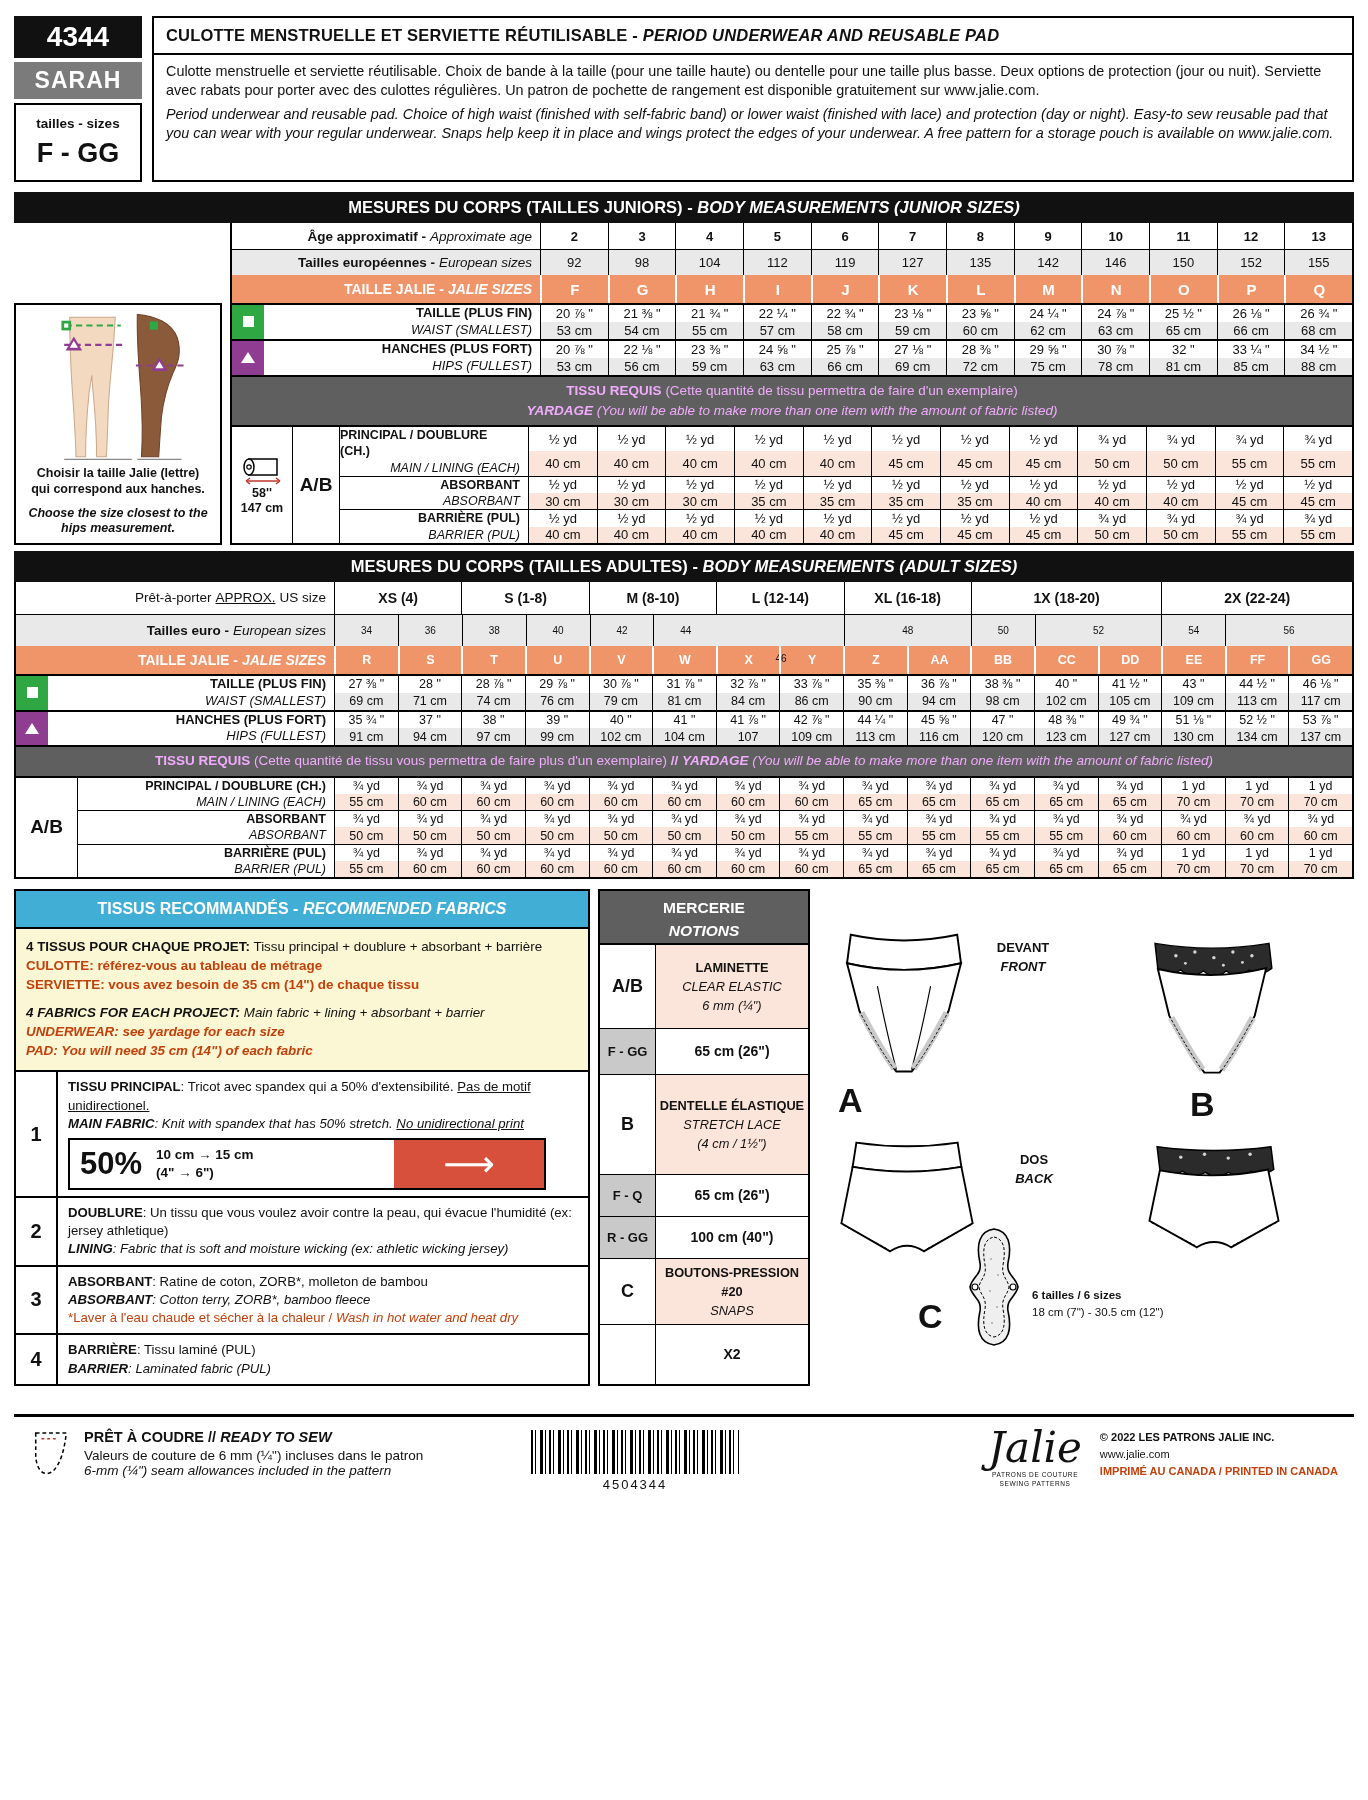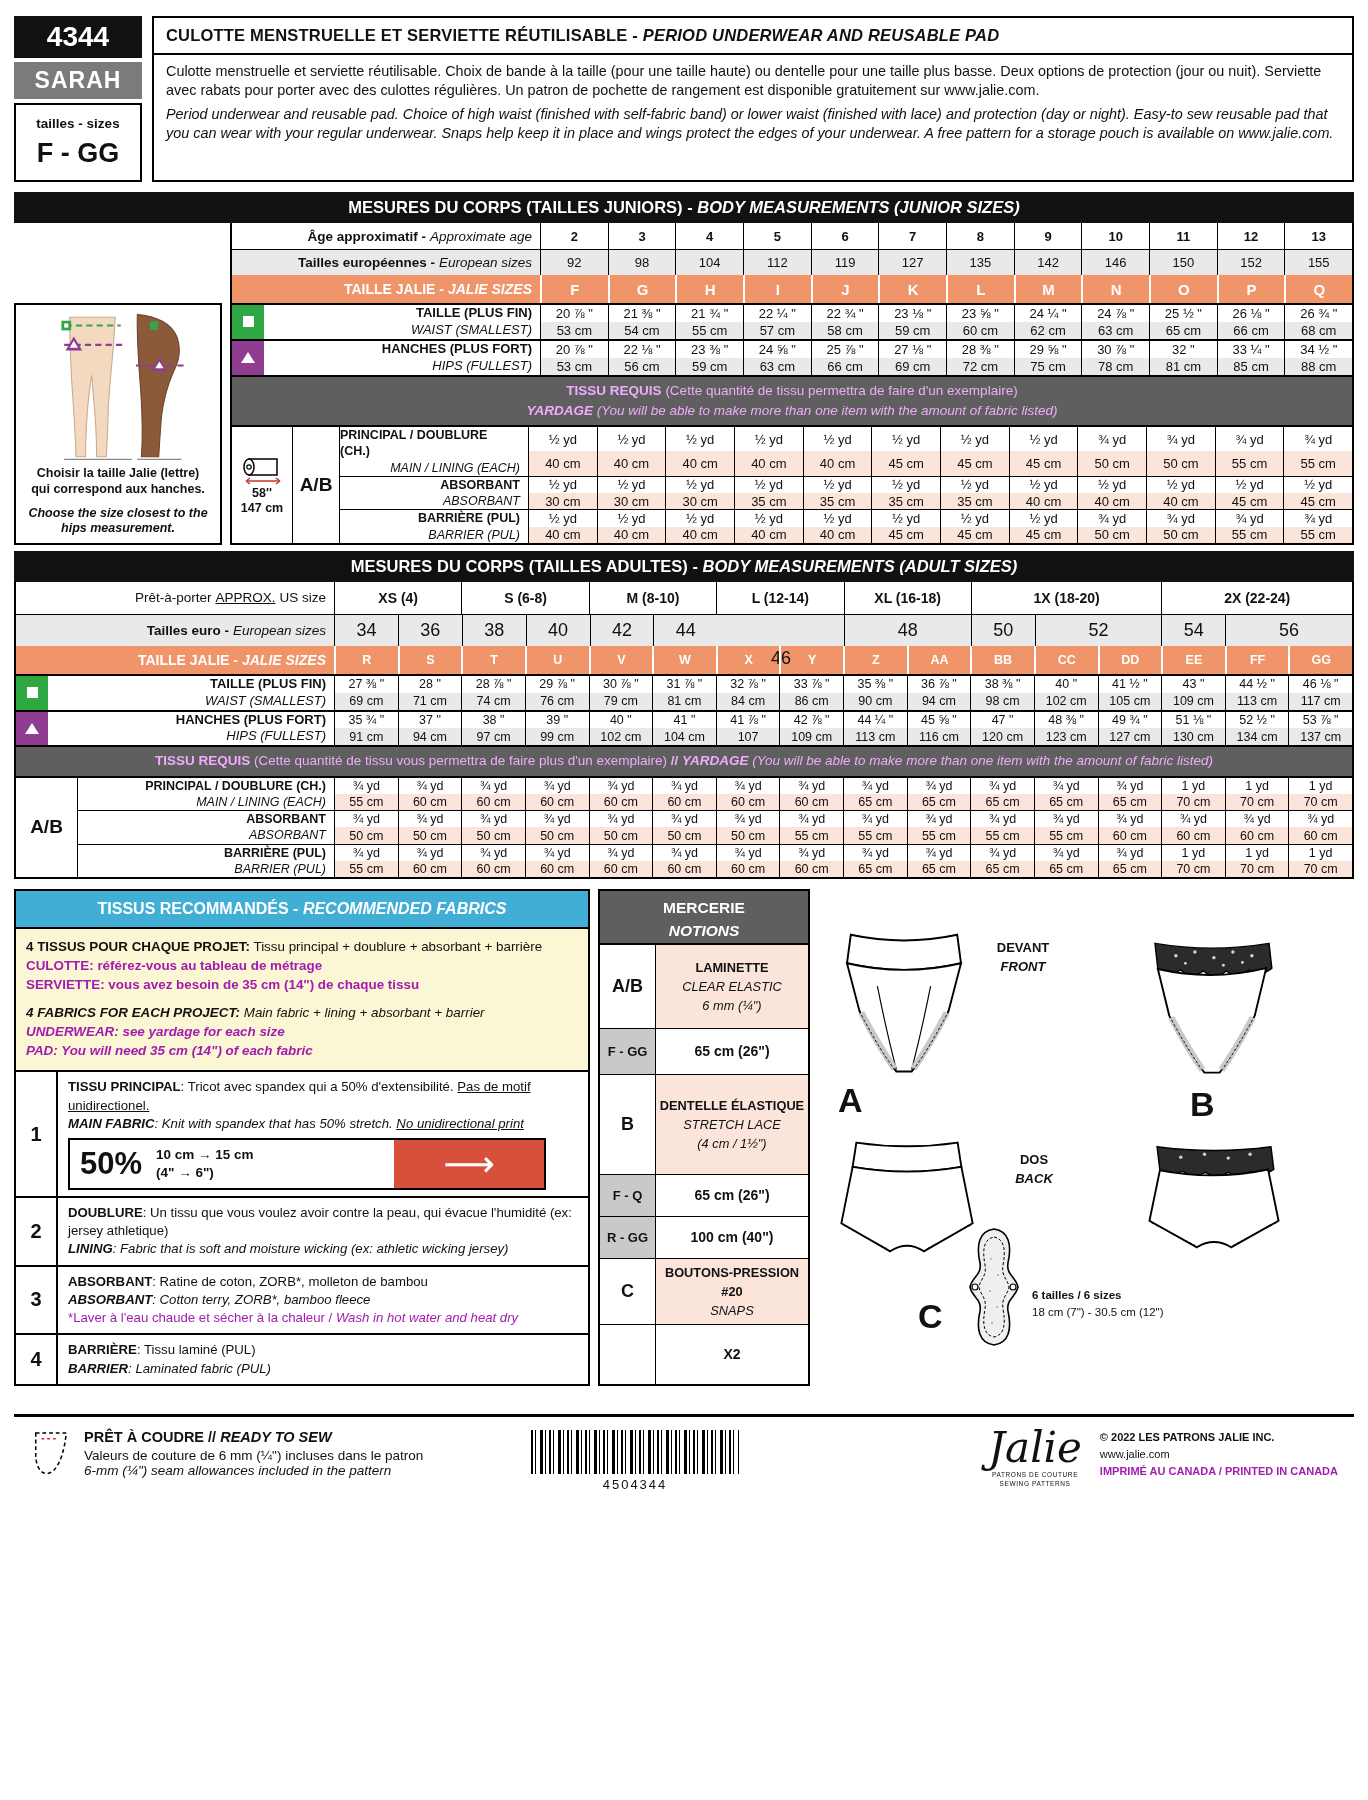--- a/index.html
+++ b/index.html
@@ -1,21 +1,21 @@
 <!DOCTYPE html>
 <html><head>
 <meta charset="utf-8">
 <style>
   * { box-sizing: border-box; margin:0; padding:0; }
   html,body { width:1368px; background:#fff; }
   body { height:1800px; overflow:hidden; font-family:"Liberation Sans", sans-serif; color:#111; }
   .page { padding:16px 14px 0 14px; }
   .b { font-weight:bold; } .i { font-style:italic; } .bi { font-weight:bold; font-style:italic; }
   .u { text-decoration:underline; }
-  .red { color:#a21caf; }
+  .red { color:#c2410c; }
 
   
   .hdr { display:flex; gap:10px; height:166px; }
   .hdr-left { width:128px; display:flex; flex-direction:column; }
   .hl-num { background:#111; color:#fff; font-weight:bold; font-size:28px; text-align:center; padding:5px 0; }
   .hl-name { background:#7b7b7b; color:#fff; font-weight:bold; font-size:23px; text-align:center; padding:5px 0; margin-top:4px; letter-spacing:1px; }
   .hl-sizes { flex:1; margin-top:4px; border:2px solid #000; display:flex; flex-direction:column; align-items:center; justify-content:center; gap:7px; }
   .hl-sizes .lab { font-weight:bold; font-size:13.5px; }
   .hl-sizes .rng { font-weight:bold; font-size:27px; }
   .hdr-right { flex:1; border:2px solid #000; display:flex; flex-direction:column; }
@@ -68,21 +68,21 @@
   .jr-right .ylabel { width:188px; }
   .ylabel { display:flex; flex-direction:column; align-items:flex-end; justify-content:center; padding-right:8px; line-height:1.3; }
   .ylabel .fr { font-weight:bold; font-size:12.5px; } .ylabel .en { font-style:italic; font-size:12.5px; }
 
   
   .ad { border:2px solid #000; border-top:none; }
   .ad .tlabel { width:318px; }
   .ad .mlabel { width:286px; }
   .ad .cell { font-size:12.5px; }
   .aus .cell { font-weight:bold; font-size:14px; }
-  .aeu .cell { font-size:18px; }
+  .aeu .cell { font-size:10px; }
   .ayard { display:flex; }
   .aab { width:62px; border-right:1px solid #000; display:flex; align-items:center; justify-content:center; font-weight:bold; font-size:19px; }
   .ad .ylabel { width:256px; }
 
   
   .bottom { display:flex; gap:8px; margin-top:10px; }
   .fab { width:576px; border:2px solid #000; display:flex; flex-direction:column; }
   .fab-hd { background:#41aed6; color:#fff; text-align:center; font-weight:bold; font-size:16px; padding:9px 1px; border-bottom:2px solid #000; }
   .fab-intro { background:#fbf6d3; padding:8px 10px 10px; font-size:13.4px; line-height:1.42; border-bottom:2px solid #000; }
   .gap-top { margin-top:9px; }
@@ -461,21 +461,21 @@
   </div>
   <div class="ad">
     <div class="trow h32 aus">
       <div class="tlabel">
         <span>Prêt-à-porter </span>
           <span class="u">APPROX.</span>
           <span> US size</span>
       </div>
       <div class="cells">
           <div class="cell" style="flex-grow: 2;">XS (4)</div>
-          <div class="cell" style="flex-grow: 2;">S (6-8)</div>
+          <div class="cell" style="flex-grow: 2;">S (1-8)</div>
           <div class="cell" style="flex-grow: 2;">M (8-10)</div>
           <div class="cell" style="flex-grow: 2;">L (12-14)</div>
           <div class="cell" style="flex-grow: 2;">XL (16-18)</div>
           <div class="cell" style="flex-grow: 3;">1X (18-20)</div>
           <div class="cell" style="flex-grow: 3;">2X (22-24)</div>
         </div>
     </div>
     <div class="trow h32 bt1 gray-row aeu">
       <div class="tlabel">
         <span class="b">Tailles euro - </span>

